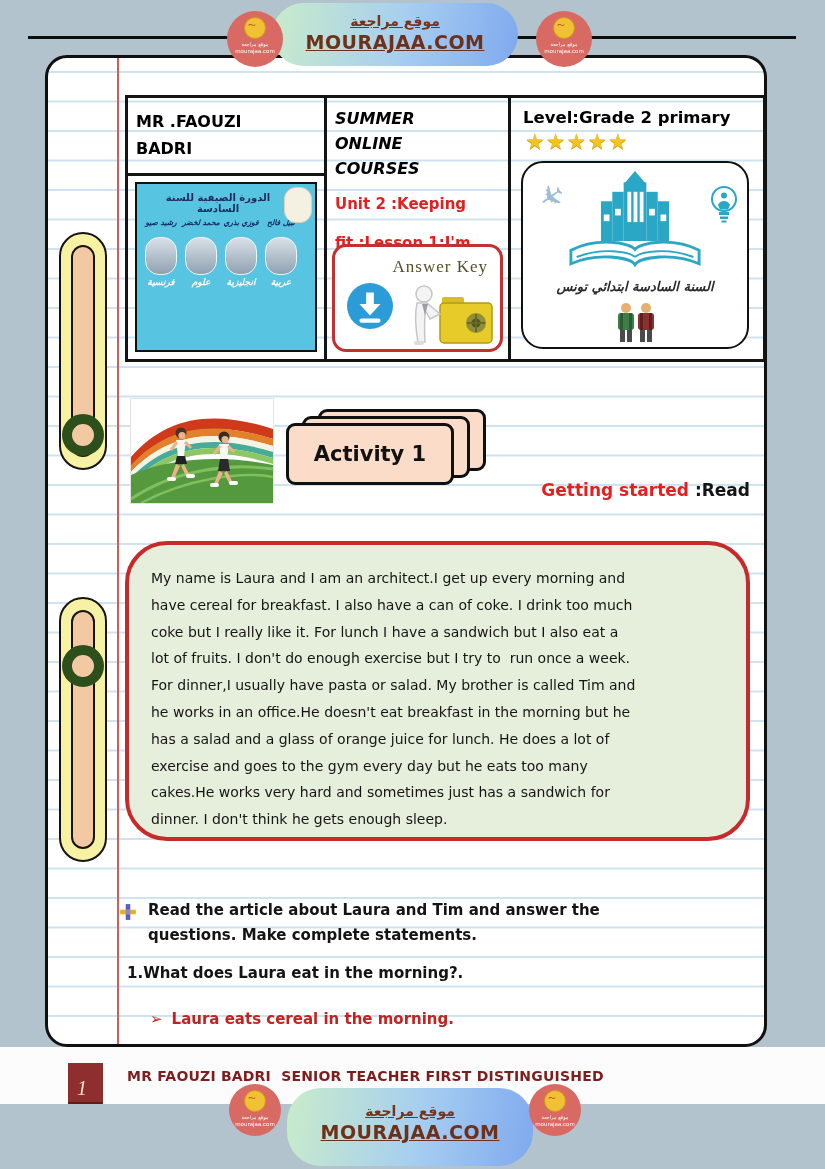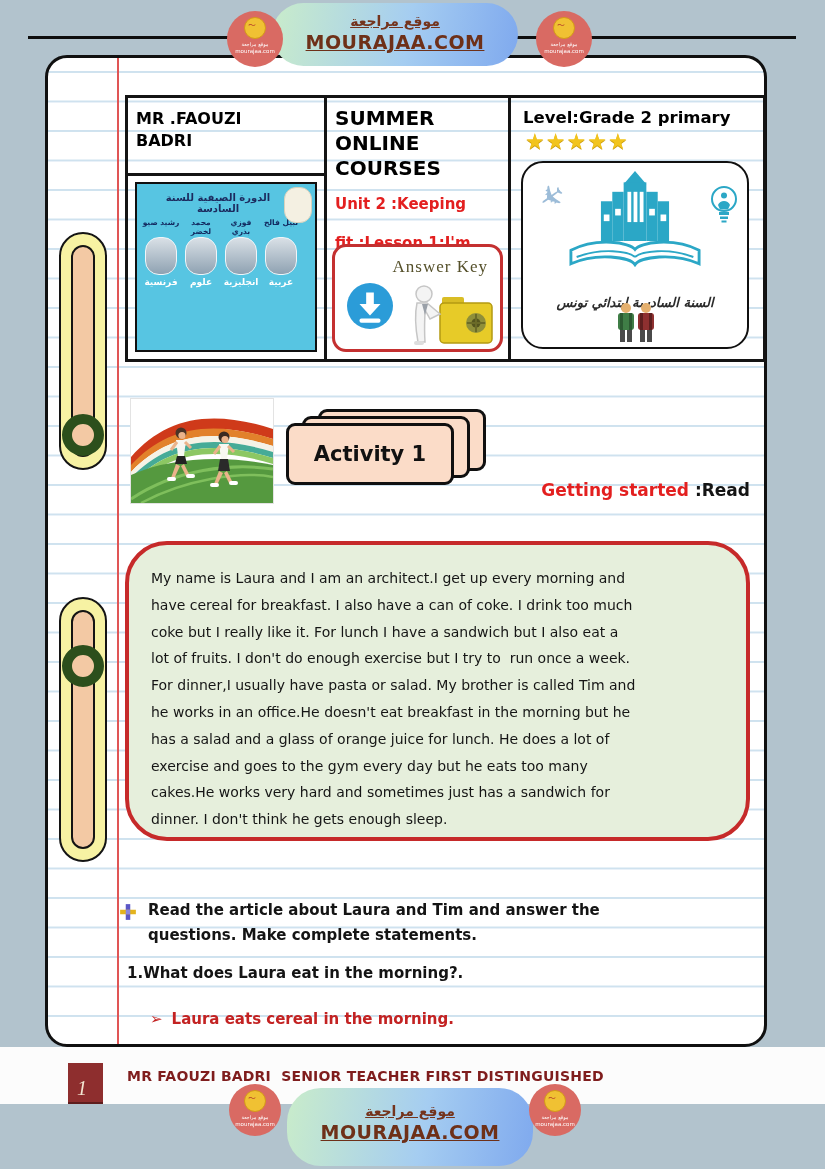--- a/index.html
+++ b/index.html
@@ -41,43 +41,43 @@
   .clip-ring{position:absolute;left:50%;transform:translateX(-50%);width:42px;height:42px;border-radius:50%;
              border:10px solid #2c4f1c;background:#f3c9a4;box-sizing:border-box;}
   .clip.c1 .clip-ring{bottom:12px;}
   .clip.c2 .clip-ring{top:46px;}
 
   
   .header-table{position:absolute;left:77px;top:37px;width:641px;height:267px;border:3px solid #141414;display:flex;box-sizing:border-box;}
   .col1{width:196px;box-sizing:border-box;display:flex;flex-direction:column;}
   .col2{width:187px;border-left:3px solid #141414;border-right:3px solid #141414;box-sizing:border-box;position:relative;}
   .col3{flex:1;box-sizing:border-box;position:relative;}
-  .teacher-cell{height:78px;border-bottom:3px solid #141414;padding:10px 8px;font-weight:bold;font-size:16px;line-height:22px;white-space:pre-wrap;box-sizing:border-box;}
+  .teacher-cell{height:78px;border-bottom:3px solid #141414;padding:10px 8px;font-weight:bold;font-size:16px;line-height:27px;white-space:pre-wrap;box-sizing:border-box;}
   .poster{margin:6px 7px 7px 7px;flex:1;border:2px solid #101010;background:#57c5e2;position:relative;overflow:hidden;}
   .poster-title{text-align:center;direction:rtl;font-size:10px;font-weight:bold;color:#1c2a5e;padding:8px 22px 2px 6px;}
   .poster-ribbon{position:absolute;right:3px;top:3px;width:26px;height:34px;border-radius:12px;background:#f4f0e2;border:1px solid #d7d2bd;}
-  .poster-row{display:flex;justify-content:flex-end;padding:2px 14px 0 4px;}
+  .poster-row{display:flex;justify-content:flex-end;padding:2px 14px 0 4px;font-style:italic;}
   .poster-person{width:25%;text-align:center;}
   .poster-name{font-size:7.5px;font-weight:bold;color:#132a60;direction:rtl;height:18px;line-height:9px;}
   .poster-photo{width:30px;height:36px;border-radius:14px;margin:1px auto 2px auto;background:linear-gradient(#d9e0e6,#8fa2b2);border:1px solid #f0f5f8;}
   .poster-subject{font-size:9px;font-weight:bold;color:#ffffff;direction:rtl;padding-bottom:3px;}
 
-  .course-title{padding:8px 23px 0 8px;font-weight:bold;font-size:20px;line-height:25px;white-space:pre-wrap;}
+  .course-title{padding:8px 23px 0 8px;font-style:italic;font-weight:bold;font-size:16px;line-height:25px;white-space:pre-wrap;}
   .unit-title{padding:4px 8px 0 8px;color:#e31f1f;font-weight:bold;font-size:15px;line-height:39px;white-space:pre-wrap;}
   .answer-key-box{position:absolute;left:5px;right:5px;bottom:7px;height:102px;border:3.5px solid #c43030;border-radius:14px;background:#fff;}
   .answer-key-label{position:absolute;top:10px;right:12px;font-family:"Liberation Serif",serif;font-size:17px;color:#55502a;letter-spacing:1px;}
   .download-btn{position:absolute;left:12px;top:36px;width:46px;height:46px;border-radius:50%;background:#2b9cd8;}
   .folder-art{position:absolute;right:4px;bottom:2px;}
 
   .level-cell{padding:10px 10px 0 12px;font-weight:bold;font-size:16.5px;}
   .stars-row{padding:2px 0 0 14px;height:26px;}
   .star{font-size:22px;color:#f2c41d;text-shadow:0 1px 0 #c99a0a;letter-spacing:1px;}
   .logo-box{position:absolute;left:10px;right:14px;bottom:10px;height:184px;border:2.5px solid #101010;border-radius:22px;background:#fff;overflow:hidden;}
   .plane{position:absolute;left:16px;top:16px;font-size:30px;color:#9cbcd8;transform:scaleX(-1) rotate(35deg);}
-  .logo-caption{position:absolute;left:0;right:0;top:132px;text-align:center;direction:rtl;font-size:13px;font-weight:bold;font-style:italic;color:#2b2b2b;}
+  .logo-caption{position:absolute;left:0;right:0;top:116px;text-align:center;direction:rtl;font-size:13px;font-weight:bold;font-style:italic;color:#2b2b2b;}
 
   
   .run-art{position:absolute;left:82px;top:340px;border:1px solid #e3e3e3;}
   .cards{position:absolute;left:238px;top:351px;width:260px;height:95px;}
   .card{position:absolute;width:168px;height:62px;background:#fbdcc8;border:3.5px solid #101010;border-radius:9px;box-sizing:border-box;}
   .card.back2{left:32px;top:0;}
   .card.back1{left:16px;top:7px;}
   .card.front{left:0;top:14px;display:flex;align-items:center;justify-content:center;}
   .card-title{font-weight:bold;font-size:21px;color:#111;}
   .lead-line{position:absolute;left:300px;top:422px;width:402px;text-align:right;font-weight:bold;font-size:17px;}

